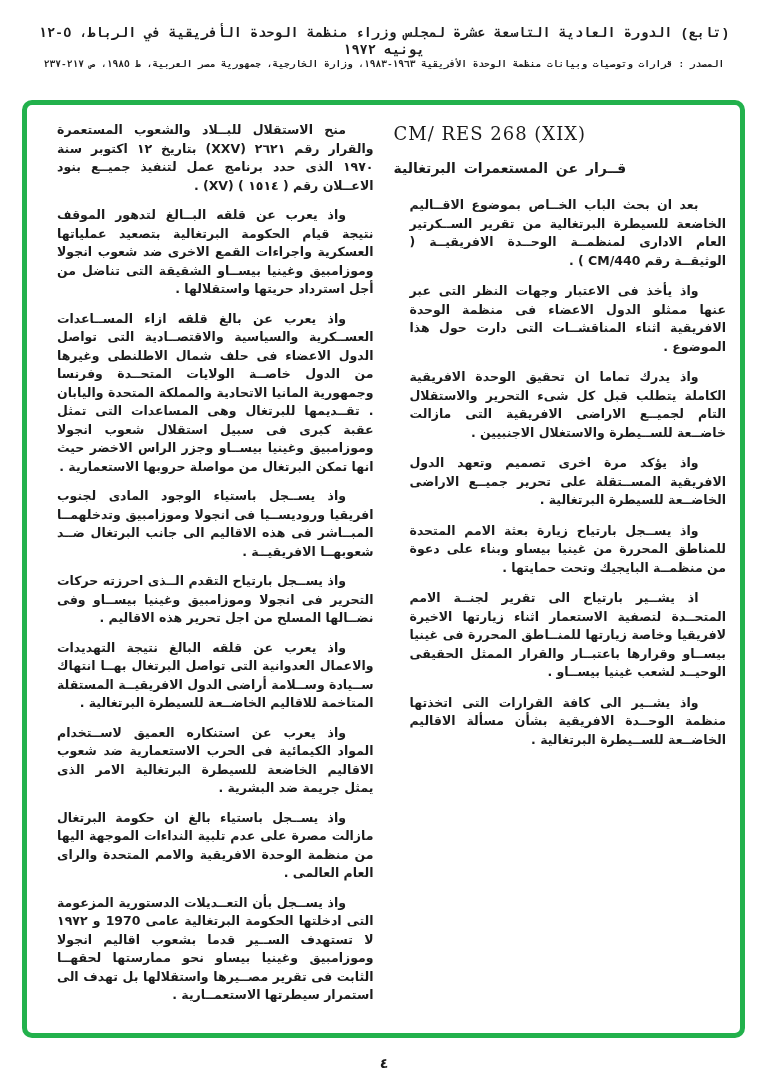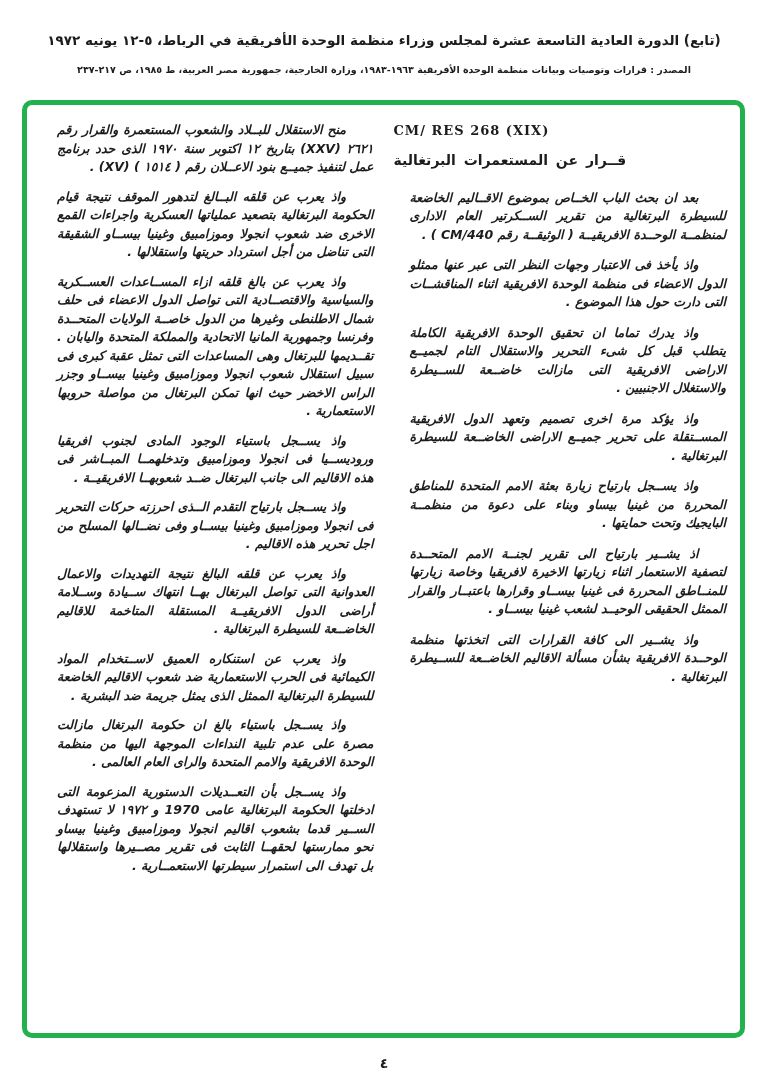--- a/index.html
+++ b/index.html
@@ -7,27 +7,27 @@
   body {
     width: 768px; height: 1085px;
     font-family: "DejaVu Sans", sans-serif;
     color: var(--ink);
     position: relative;
     overflow: hidden;
   }
   .page { position: absolute; inset: 0; }
 
   
-  .header { text-align: center; padding-top: 32px; direction: rtl; }
+  .header { text-align: center; padding-top: 24px; direction: rtl; font-family: Liberation Mono, monospace; }
   .header-line1 {
     font-size: 13.5px; font-weight: bold; letter-spacing: 0.2px;
     padding: 0 30px;
   }
   .header-line2 {
-    font-size: 9.5px; font-weight: bold; margin-top: 16px;
+    font-size: 9.5px; font-weight: bold; margin-top: 0;
     padding: 0 40px;
   }
 
   
   .green-box {
     position: absolute; left: 22px; top: 100px;
     width: 723px; height: 938px;
     border: 5px solid var(--green);
     border-radius: 10px;
     box-sizing: border-box;
@@ -40,27 +40,27 @@
     display: flex; direction: rtl; gap: 20px; height: 100%;
   }
   .col {
     flex: 1; min-width: 0;
     direction: rtl;
     text-align: justify;
     font-size: 12.5px;
     line-height: 1.48;
     font-weight: bold;
   }
-  .col p { margin: 0 0 12px 16px; text-indent: 2.2em; font-style: italic; }
+  .col p { margin: 0 0 12px 16px; text-indent: 2.2em; }
   .col-left p { margin-bottom: 11px; }
 
   .ref-code {
     direction: ltr; text-align: left;
     font-family: "DejaVu Serif", serif;
-    font-size: 13px; font-weight: bold;
+    font-size: 18px; font-weight: normal;
     letter-spacing: 1px;
     text-indent: 0; margin: 0 0 10px 0;
   }
   .res-title {
     text-align: left;
     font-size: 14px; font-weight: bold;
     margin: 4px 0 18px 0;
     word-spacing: 3px;
   }
 
@@ -96,21 +96,21 @@
         <p>واذ يشــير الى كافة القرارات التى اتخذتها منظمة الوحــدة الافريقية بشأن مسألة الاقاليم الخاضــعة للســيطرة البرتغالية .</p>
       </section>
 
       <section class="col col-left">
         <p>منح الاستقلال للبــلاد والشعوب المستعمرة والقرار رقم ٢٦٢١ (XXV) بتاريخ ١٢ اكتوبر سنة ١٩٧٠ الذى حدد برنامج عمل لتنفيذ جميــع بنود الاعــلان رقم ( ١٥١٤ ) (XV) .</p>
         <p>واذ يعرب عن قلقه البــالغ لتدهور الموقف نتيجة قيام الحكومة البرتغالية بتصعيد عملياتها العسكرية واجراءات القمع الاخرى ضد شعوب انجولا وموزامبيق وغينيا بيســاو الشقيقة التى تناضل من أجل استرداد حريتها واستقلالها .</p>
         <p>واذ يعرب عن بالغ قلقه ازاء المســاعدات العســكرية والسياسية والاقتصــادية التى تواصل الدول الاعضاء فى حلف شمال الاطلنطى وغيرها من الدول خاصــة الولايات المتحــدة وفرنسا وجمهورية المانيا الاتحادية والمملكة المتحدة واليابان . تقــديمها للبرتغال وهى المساعدات التى تمثل عقبة كبرى فى سبيل استقلال شعوب انجولا وموزامبيق وغينيا بيســاو وجزر الراس الاخضر حيث انها تمكن البرتغال من مواصلة حروبها الاستعمارية .</p>
         <p>واذ يســجل باستياء الوجود المادى لجنوب افريقيا وروديســيا فى انجولا وموزامبيق وتدخلهمــا المبــاشر فى هذه الاقاليم الى جانب البرتغال ضــد شعوبهــا الافريقيــة .</p>
         <p>واذ يســجل بارتياح التقدم الــذى احرزته حركات التحرير فى انجولا وموزامبيق وغينيا بيســاو وفى نضــالها المسلح من اجل تحرير هذه الاقاليم .</p>
         <p>واذ يعرب عن قلقه البالغ نتيجة التهديدات والاعمال العدوانية التى تواصل البرتغال بهــا انتهاك ســيادة وســلامة أراضى الدول الافريقيــة المستقلة المتاخمة للاقاليم الخاضــعة للسيطرة البرتغالية .</p>
-        <p>واذ يعرب عن استنكاره العميق لاســتخدام المواد الكيمائية فى الحرب الاستعمارية ضد شعوب الاقاليم الخاضعة للسيطرة البرتغالية الممثل الذى يمثل جريمة ضد البشرية .</p>
+        <p>واذ يعرب عن استنكاره العميق لاســتخدام المواد الكيمائية فى الحرب الاستعمارية ضد شعوب الاقاليم الخاضعة للسيطرة البرتغالية الامر الذى يمثل جريمة ضد البشرية .</p>
         <p>واذ يســجل باستياء بالغ ان حكومة البرتغال مازالت مصرة على عدم تلبية النداءات الموجهة اليها من منظمة الوحدة الافريقية والامم المتحدة والراى العام العالمى .</p>
         <p>واذ يســجل بأن التعــديلات الدستورية المزعومة التى ادخلتها الحكومة البرتغالية عامى 1970 و ١٩٧٢ لا تستهدف الســير قدما بشعوب اقاليم انجولا وموزامبيق وغينيا بيساو نحو ممارستها لحقهــا الثابت فى تقرير مصــيرها واستقلالها بل تهدف الى استمرار سيطرتها الاستعمــارية .</p>
       </section>
 
     </div>
   </div>
 
   <div class="pageno">٤</div>
 
 </div>

